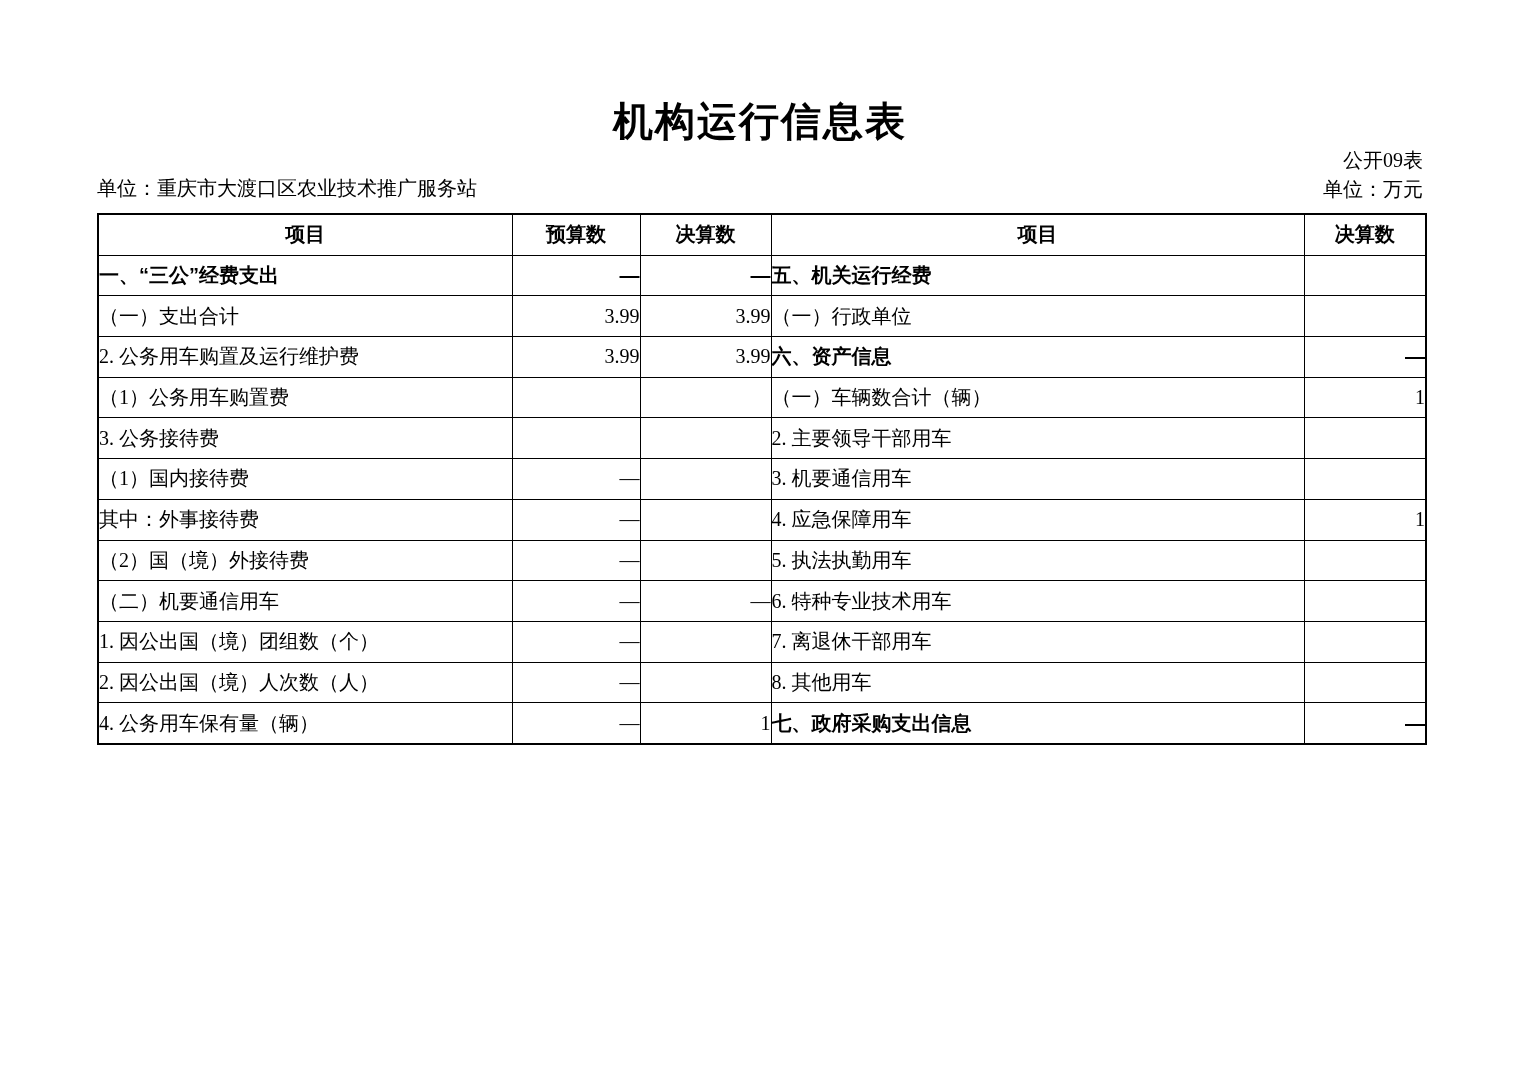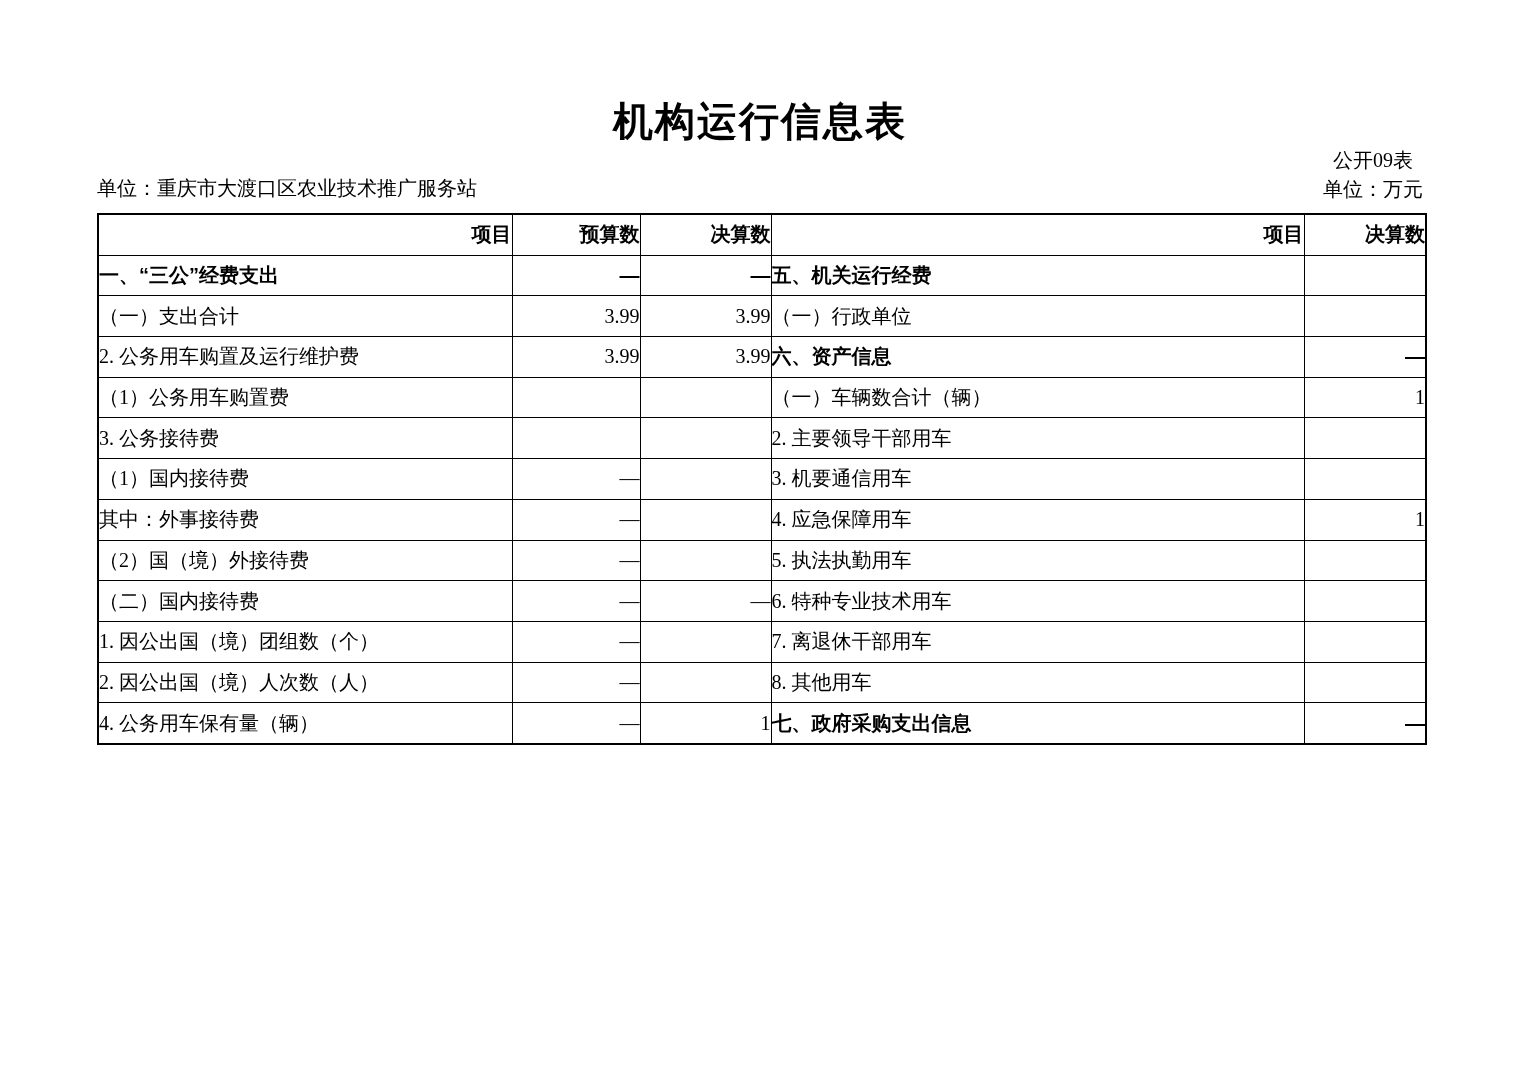--- a/index.html
+++ b/index.html
@@ -33,21 +33,21 @@
     width: 1328px;
     margin-left: 97px;
     margin-top: 2px;
     display: flex;
     justify-content: space-between;
     align-items: flex-end;
     font-size: 20px;
     line-height: 1.45;
   }
   .meta-right {
-    text-align: center;
+    text-align: right;
     padding-right: 2px;
   }
   .meta-left {
     padding-bottom: 1px;
   }
   table.main {
     width: 1328px;
     margin-left: 97px;
     margin-top: 9px;
     border-collapse: collapse;
@@ -58,21 +58,21 @@
     border: 1.5px solid #000;
     height: 39.7px;
     padding: 0;
     font-size: 20px;
     overflow: hidden;
     white-space: nowrap;
   }
   table.main th {
     font-family: "Liberation Sans", sans-serif;
     font-weight: bold;
-    text-align: right;
+    text-align: center;
     font-size: 20px;
   }
   td.label { text-align: left; }
   td.num {
     text-align: right;
     padding-right: 12px;
     font-family: "Liberation Serif", serif;
   }
   td.sec {
     font-family: "Liberation Sans", sans-serif;
@@ -175,21 +175,21 @@
         <td class="num">1</td>
       </tr>
       <tr>
         <td class="label i3">（2）国（境）外接待费</td>
         <td class="num">—</td>
         <td class="num"></td>
         <td class="label i2">5. 执法执勤用车</td>
         <td class="num"></td>
       </tr>
       <tr>
-        <td class="label i1">（二）国内接待费</td>
+        <td class="label i1">（二）机要通信用车</td>
         <td class="num">—</td>
         <td class="num">—</td>
         <td class="label i2">6. 特种专业技术用车</td>
         <td class="num"></td>
       </tr>
       <tr>
         <td class="label i2">1. 因公出国（境）团组数（个）</td>
         <td class="num">—</td>
         <td class="num"></td>
         <td class="label i2">7. 离退休干部用车</td>

